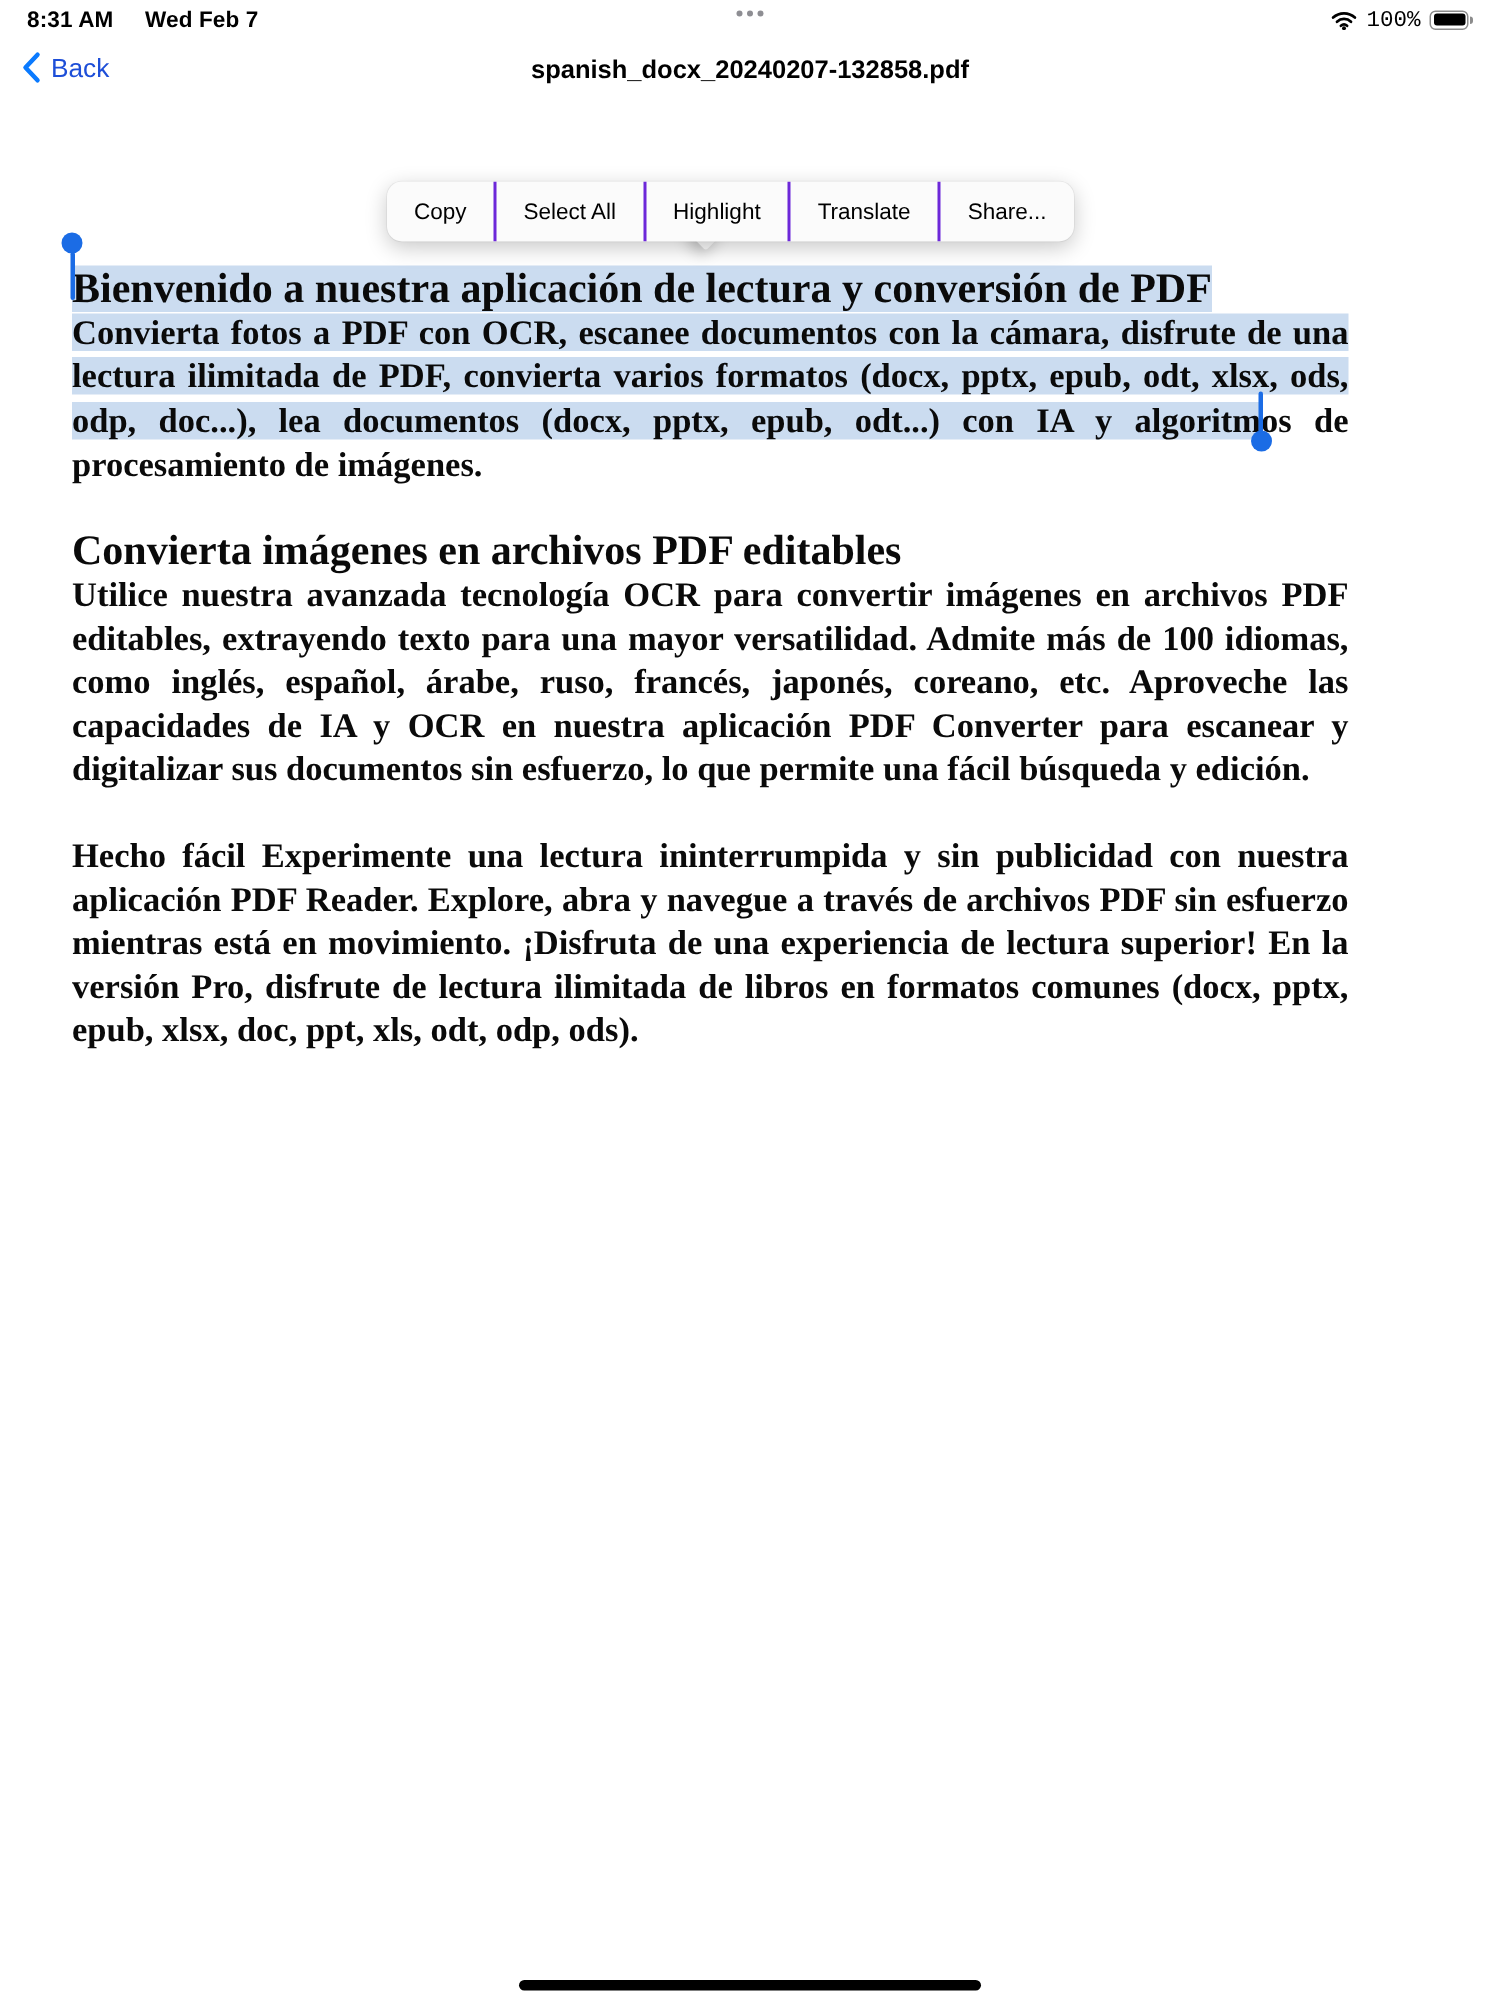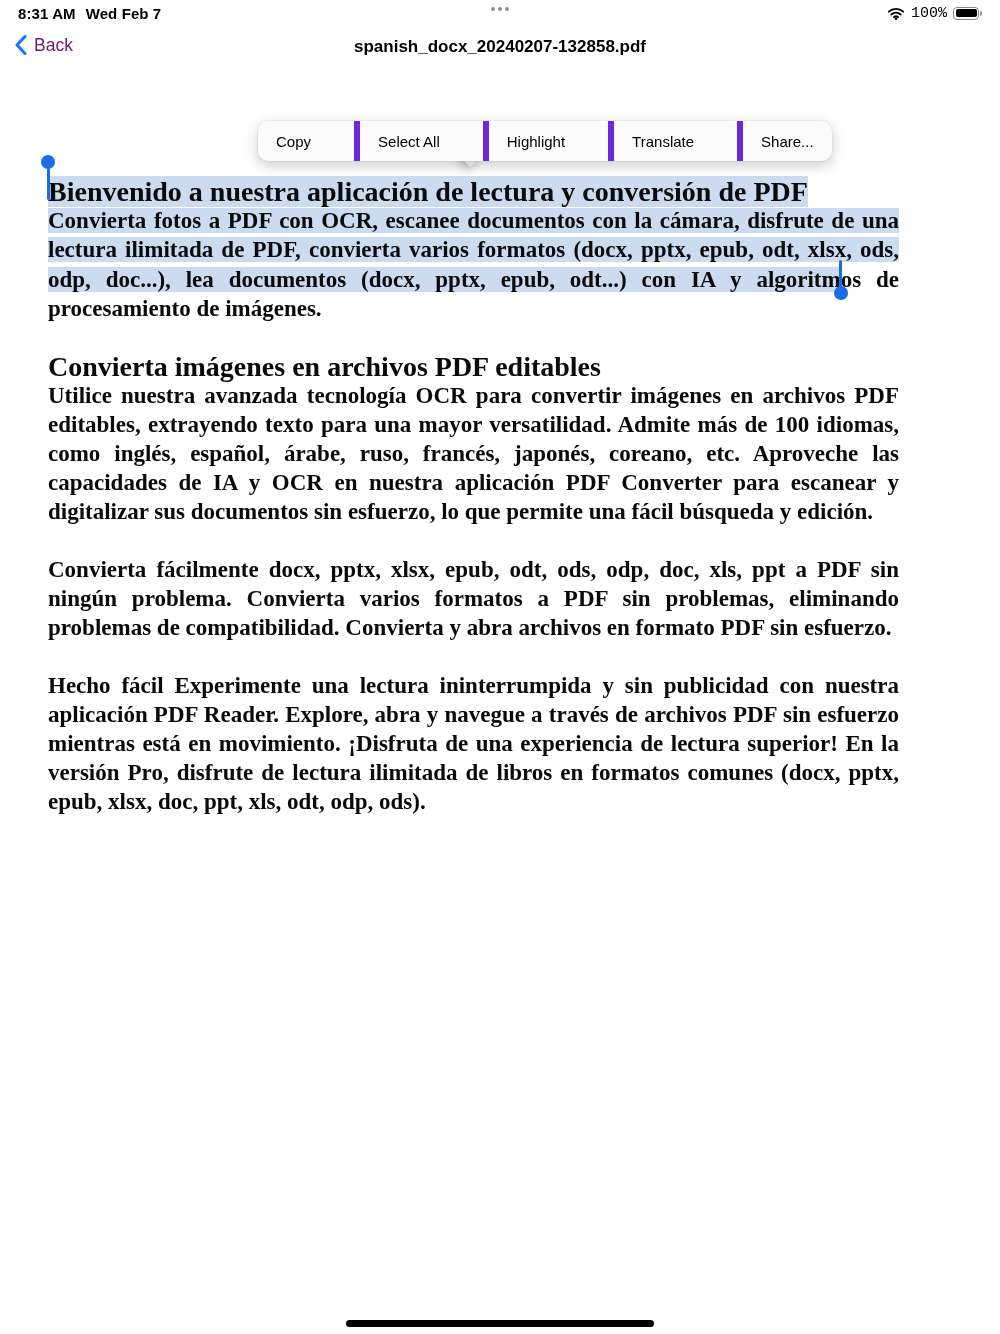--- a/index.html
+++ b/index.html
@@ -11,55 +11,55 @@
     overflow:hidden;
     color:#000;
   }
 
   
   .status-bar{
     position:absolute; top:0; left:0; right:0; height:26px;
     display:flex; align-items:center; justify-content:space-between;
     padding:0 18px; font-size:15px;
   }
-  .status-left{ display:flex; align-items:center; gap:10px; font-weight:600; letter-spacing:.1px;}
+  .status-left{ display:flex; align-items:center; gap:21px; font-weight:600; letter-spacing:.1px;}
   .status-center{ position:absolute; left:50%; top:7px; transform:translateX(-50%);
     display:flex; gap:3px; }
   .status-center i{ width:4px; height:4px; border-radius:50%; background:#8e8e93; display:block;}
   .status-right{ display:flex; align-items:center; gap:6px; font-weight:400;font-family:Liberation Mono, monospace;}
   .battery{ position:relative; width:26px; height:13px; border:1px solid rgba(0,0,0,.45);
     border-radius:4px; }
   .battery .fill{ position:absolute; inset:1.5px; background:#000; border-radius:2px;}
   .battery-nub{ width:2px; height:5px; background:rgba(0,0,0,.45); border-radius:0 2px 2px 0; margin-left:1px;}
 
   
   .nav-bar{ position:absolute; top:26px; left:0; right:0; height:44px; }
   .back-btn{ position:absolute; left:14px; top:8px; display:flex; align-items:center; gap:7px;
-    color:#701a75; font-size:17.5px; cursor:pointer;}
+    color:#1d4ed8; font-size:17.5px; cursor:pointer;}
   .nav-title{ position:absolute; left:50%; top:11px; transform:translateX(-50%);
     font-size:17px; font-weight:700; color:#000; white-space:nowrap;}
 
   
   .menu-tail{
     position:absolute; left:463px; top:149px; width:15px; height:15px;
     background:#fbfbfb; transform:rotate(45deg); border-radius:2px;
     box-shadow:0 4px 10px rgba(0,0,0,.25); z-index:5;
   }
   .context-menu{
     position:absolute; left:258px; top:121px; height:40px;
     display:inline-flex; align-items:stretch;
     background:#fbfbfb; border-radius:10px;
     box-shadow:0 0 0 .5px rgba(0,0,0,.06), 0 4px 14px rgba(0,0,0,.22);
     z-index:6; overflow:hidden;justify-content:space-between;
   }
   .menu-item{
     display:flex; align-items:center; padding:0 18px;
     font-size:15px; color:#000; cursor:pointer; white-space:nowrap;
   }
-  .menu-item + .menu-item{ border-left:6px solid #6d28d9;margin-left:25px; }
+  .menu-item + .menu-item{ border-left:2px solid #6d28d9; }
 
   
   .doc{
     position:absolute; left:48px; top:173px; width:851px;
     font-family:"Liberation Serif", serif;
     font-size:23px; line-height:29px; color:#0a0a0a;
     text-align:justify;
   }
   .doc-section{ margin-bottom:29px; }
   .doc h2{ font-size:28px; line-height:29px; font-weight:bold; }
@@ -141,21 +141,20 @@
     <h2><span class="handle handle-start"><span class="bar"></span><span class="dot"></span></span><span class="sel">Bienvenido a nuestra aplicación de lectura y conversión de PDF</span></h2>
     <p><span class="sel">Convierta fotos a PDF con OCR, escanee documentos con la cámara, disfrute de una lectura ilimitada de PDF, convierta varios formatos (docx, pptx, epub, odt, xlsx, ods, odp, doc...), lea documentos (docx, pptx, epub, odt...) con IA y algoritm</span><span class="handle handle-end"><span class="bar"></span><span class="dot"></span></span><span>os de procesamiento de imágenes.</span></p>
   </div>
 
   <div class="doc-section">
     <h2>Convierta imágenes en archivos PDF editables</h2>
     <p>Utilice nuestra avanzada tecnología OCR para convertir imágenes en archivos PDF editables, extrayendo texto para una mayor versatilidad. Admite más de 100 idiomas, como inglés, español, árabe, ruso, francés, japonés, coreano, etc. Aproveche las capacidades de IA y OCR en nuestra aplicación PDF Converter para escanear y digitalizar sus documentos sin esfuerzo, lo que permite una fácil búsqueda y edición.</p>
   </div>
 
   <div class="doc-section">
-    <p>Convierta fácilmente docx, pptx, xlsx, epub, odt, ods, odp, doc, xls, ppt a PDF sin ningún problema. Convierta varios formatos a PDF sin problemas, eliminando problemas de compatibilidad. Convierta y abra archivos en formato PDF sin esfuerzo.</p>
   </div>
 
   <div class="doc-section">
     <p>Hecho fácil Experimente una lectura ininterrumpida y sin publicidad con nuestra aplicación PDF Reader. Explore, abra y navegue a través de archivos PDF sin esfuerzo mientras está en movimiento. ¡Disfruta de una experiencia de lectura superior! En la versión Pro, disfrute de lectura ilimitada de libros en formatos comunes (docx, pptx, epub, xlsx, doc, ppt, xls, odt, odp, ods).</p>
   </div>
 
 </div>
 
 <div class="home-indicator"></div>
 

